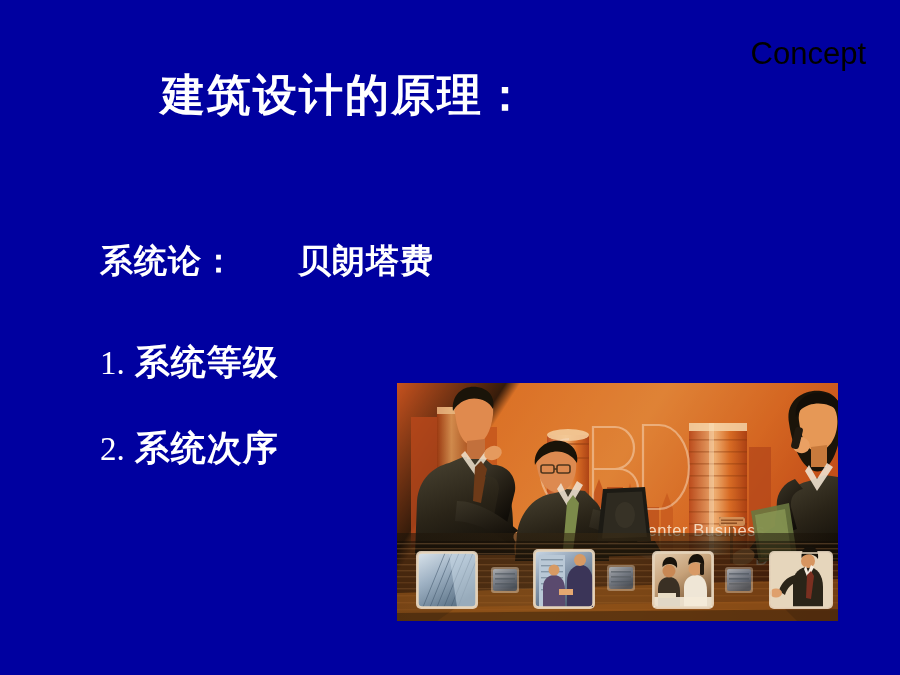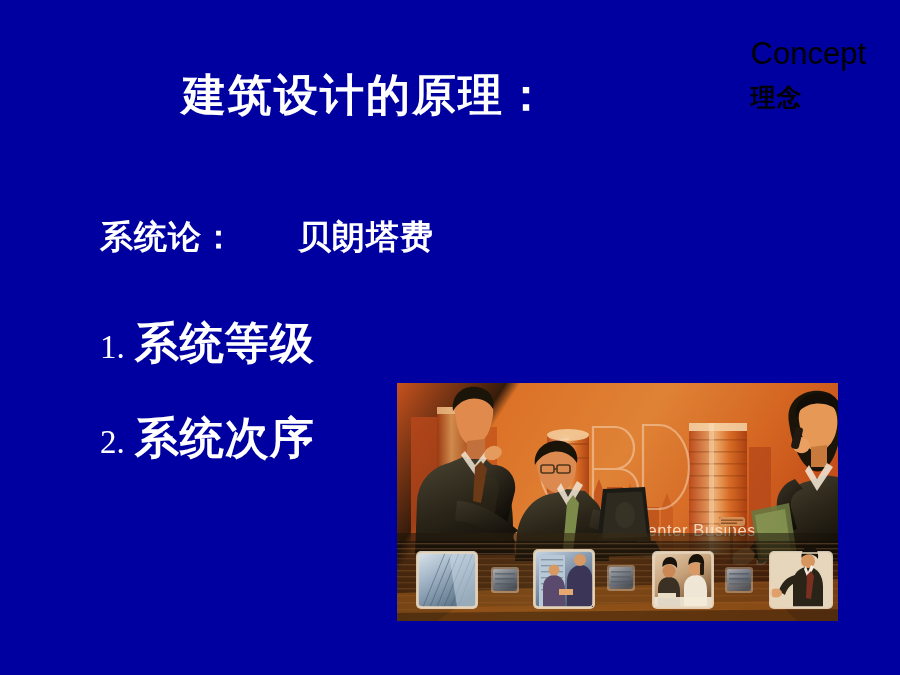--- a/index.html
+++ b/index.html
@@ -55,28 +55,27 @@
     left: 0;
     top: 66px;
     width: 690px;
     text-align: center;
     font-family: "DejaVu Sans", "Liberation Sans", sans-serif;
     font-size: 44px;
     font-weight: bold;
     color: #ffffff;
     letter-spacing: 2px;
     white-space: nowrap;
-    padding-left: 21px;
   }
 
   
   .body-block {
     position: absolute;
     left: 100px;
-    top: 220px;
+    top: 244px;
     width: 470px;
   }
   .lead-row {
     display: block;
     white-space: nowrap;
     font-family: "DejaVu Sans", "Liberation Sans", sans-serif;
     font-size: 33px;
     font-weight: bold;
     color: #ffffff;
     letter-spacing: 1px;
@@ -106,21 +105,21 @@
   }
   .num-marker {
     font-family: "Liberation Serif", "DejaVu Serif", serif;
     font-size: 33px;
     font-weight: normal;
     color: #ffffff;
     display: inline-block;
   }
   .num-text {
     font-family: "DejaVu Sans", "Liberation Sans", sans-serif;
-    font-size: 44px;
+    font-size: 35px;
     font-weight: bold;
     color: #ffffff;
     letter-spacing: 1px;
     display: inline-block;
     margin-left: 10px;
   }
 
   
   .picture {
     position: absolute;
@@ -137,21 +136,20 @@
     height: 238px;
   }
 </style>
 </head>
 <body>
 
 <div class="slide">
 
   <div class="corner-label">
     <span class="corner-en">Concept</span>
-    <span class="corner-cn">理念</span>
   </div>
 
   <div class="slide-title">建筑设计的原理：</div>
 
   <div class="body-block">
 
     <div class="lead-row">
       <span class="lead-term">系统论：</span><span class="lead-name">贝朗塔费</span>
     </div>
 

